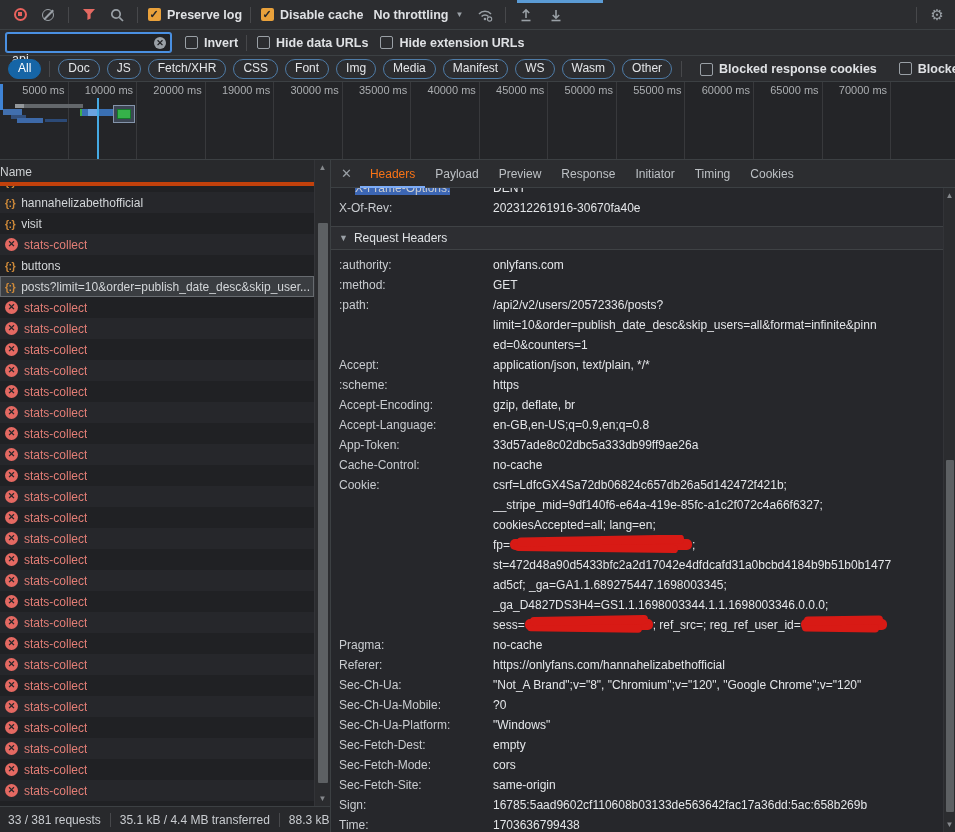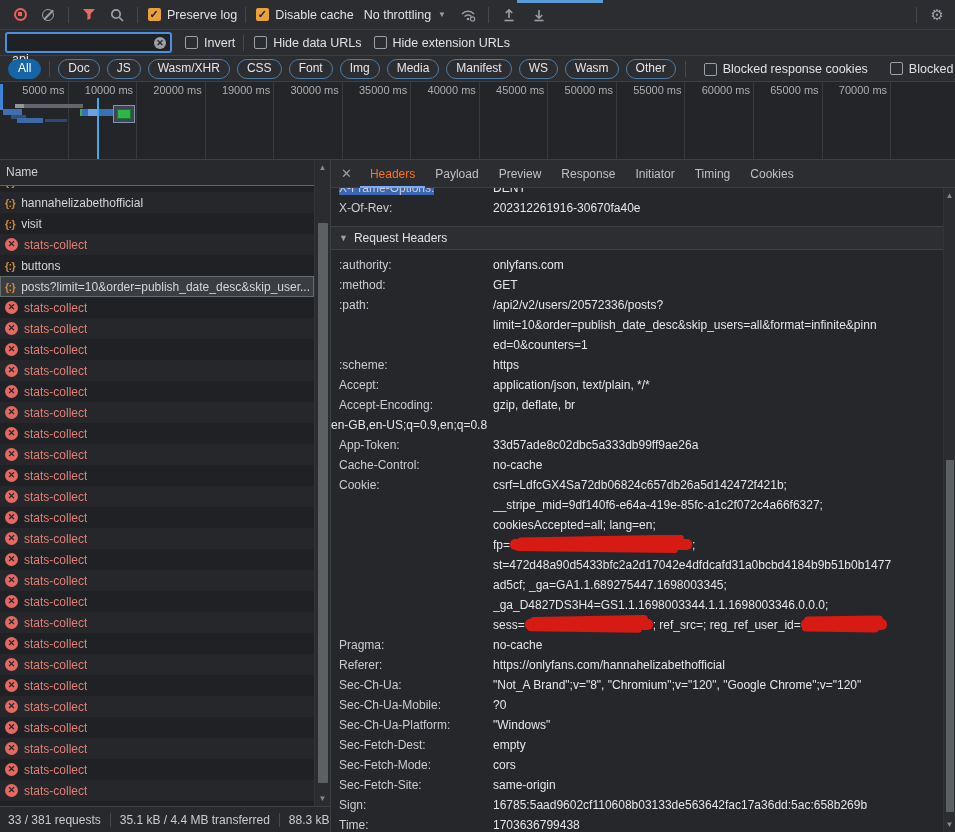--- a/index.html
+++ b/index.html
@@ -8,21 +8,21 @@
     position:relative; width:955px; height:832px; overflow:hidden;
     background:#202124; color:#e8eaed;
     font-family:"Liberation Sans", sans-serif; font-size:12px;
   }
   
   .tb { display:flex; align-items:center; background:#2c2d30; border-bottom:1px solid #3c4043; }
   .tb1 { height:30px; padding:0 6px 0 8px; }
   .tb2 { height:26px; padding:0 4px; }
   .tb3 { height:26px; padding:0 4px 0 8px; }
   .sep { width:1px; height:16px; background:#47484b; margin:0 8px; flex:none; }
-  .lbl { color:#dfe1e4; font-size:12.5px; margin-left:6px; white-space:nowrap; }
+  .lbl { color:#dfe1e4; font-size:12.5px; margin-left:6px; white-space:nowrap;font-weight:bold; }
   .top-strip { position:absolute; left:517px; top:0; width:86px; height:3px; background:#5b9bd5; z-index:5; }
   
   .ibtn { display:flex; align-items:center; justify-content:center; width:24px; height:24px; flex:none; cursor:pointer; }
   .rec-outer { width:13px; height:13px; border:2.5px solid #e8625d; border-radius:50%; position:relative; }
   .rec-outer::after { content:""; position:absolute; left:2px; top:2px; width:4px; height:4px; background:#e8625d; }
   .clear-circ { width:12px; height:12px; border:1.5px solid #9aa0a6; border-radius:50%; position:relative; }
   .clear-circ::after { content:""; position:absolute; left:-1px; top:4.5px; width:13px; height:1.5px; background:#9aa0a6; transform:rotate(-45deg); }
   .gear { font-size:15px; color:#9aa0a6; line-height:1; }
   .xclose { font-size:13px; color:#9aa0a6; }
   .drop-arrow { display:inline-block; margin-left:7px; font-size:8px; color:#9aa0a6; }
@@ -45,21 +45,21 @@
   .overview { position:relative; height:78px; background:#242528; border-bottom:1px solid #3c4043; overflow:hidden; }
   .ov-grid { display:flex; height:100%; }
   .ov-cell { width:68.55px; flex:none; border-right:1px solid #38393c; font-size:11px; color:#abaeb1;
     text-align:right; padding:2px 3px 0 0; }
   .ovbar { position:absolute; }
   
   .main { display:flex; height:672px; }
   .left { width:330px; flex:none; display:flex; flex-direction:column; }
   .left-body { display:flex; flex:1; min-height:0; }
   .list-col { width:314px; flex:none; display:flex; flex-direction:column; }
-  .list-head { height:26px; line-height:25px; padding-left:6px; background:#28292c; border-bottom:1px solid #c2410c;
+  .list-head { height:26px; line-height:25px; background:#28292c; border-bottom:4px solid #c2410c;
     color:#cdd0d3; flex:none; }
   .rows { flex:1; overflow:hidden; }
   .req-row { height:21px; display:flex; align-items:center; padding-left:5px; gap:6px; white-space:nowrap; cursor:pointer; }
   .req-row:nth-child(odd) { background:#202124; }
   .req-row:nth-child(even) { background:#26272b; }
   .req-row .nm { color:#d3d6d9; overflow:hidden; text-overflow:ellipsis; }
   .req-row.err .nm { color:#e37e76; }
   .req-row.sel { background:#3a3d41; outline:1px solid #676b70; outline-offset:-1px; }
   .ico-json { color:#d08b3a; font-weight:bold; font-size:10.5px; letter-spacing:-0.5px; flex:none; }
   .ico-err { width:13px; height:13px; border-radius:50%; background:#e46962; color:#26272a; font-size:9px; font-weight:bold;
@@ -79,21 +79,21 @@
   .detail { flex:1; min-height:0; overflow:hidden; background:#26272b; position:relative; display:flex; }
   .dcontent { flex:1; min-width:0; overflow:hidden; }
   .hrow { display:flex; line-height:20px; }
   .hname { width:162px; flex:none; padding-left:8px; color:#c9ccd0; white-space:nowrap; }
   .hval { flex:1; color:#e4e6e9; padding-right:8px; white-space:nowrap; overflow:hidden; }
   .hval .vline { height:20px; overflow:hidden; }
   .sechead { height:24px; display:flex; align-items:center; gap:6px; background:#2d2e32;
     border-top:1px solid #3f4245; border-bottom:1px solid #3f4245; padding-left:8px; color:#dfe2e5; margin-top:8px; cursor:pointer; }
   .sechead .tri { font-size:9px; color:#9aa0a6; }
   .hpad { height:5px; }
-  .selhl { background:#3c66b4; }
+  .selhl { background:#3c66b4;margin-left:16px; }
   .redact { display:inline-block; height:11px; background:#d81a15; border-radius:5px; vertical-align:-1px; position:relative; }
   .redact::after { content:""; position:absolute; left:4%; top:-3px; width:92%; height:9px; background:#d81a15; border-radius:4px; transform:rotate(-1deg); }
   .redact::before { content:""; position:absolute; left:2%; bottom:-2px; width:90%; height:8px; background:#d81a15; border-radius:4px; transform:rotate(0.8deg); }
   svg { display:block; }
 </style>
 </head>
 <body>
 
 <div class="devtools">
   <div class="top-strip"></div>
@@ -178,21 +178,21 @@
       <span class="lbl">Hide extension URLs</span>
     </div>
   </div>
 
   <div class="tb tb3">
     <div style="display:flex;align-items:center;">
         <span class="pill active">All</span>
         <span class="sep" style="margin: 0px 8px 0px 1px;"></span>
         <span class="pill">Doc</span>
         <span class="pill">JS</span>
-        <span class="pill">Wasm/XHR</span>
+        <span class="pill">Fetch/XHR</span>
         <span class="pill">CSS</span>
         <span class="pill">Font</span>
         <span class="pill">Img</span>
         <span class="pill">Media</span>
         <span class="pill">Manifest</span>
         <span class="pill">WS</span>
         <span class="pill">Wasm</span>
         <span class="pill">Other</span>
       </div>
     <div class="sep" style="margin:0 10px 0 2px"></div>
@@ -429,38 +429,39 @@
             </div>
             <div class="hrow">
               <div class="hname">:path:</div>
               <div class="hval">
                 <div class="vline">/api2/v2/users/20572336/posts?</div>
                 <div class="vline">limit=10&amp;order=publish_date_desc&amp;skip_users=all&amp;format=infinite&amp;pinn</div>
                 <div class="vline">ed=0&amp;counters=1</div>
               </div>
             </div>
             <div class="hrow">
+              <div class="hname">Accept:</div>
+              <div class="hval">
+                <div class="vline">application/json, text/plain, */*</div>
+              </div>
+            </div>
+            <div class="hrow">
               <div class="hname">:scheme:</div>
               <div class="hval">
                 <div class="vline">https</div>
               </div>
             </div>
             <div class="hrow">
-              <div class="hname">Accept:</div>
-              <div class="hval">
-                <div class="vline">application/json, text/plain, */*</div>
-              </div>
-            </div>
-            <div class="hrow">
               <div class="hname">Accept-Encoding:</div>
               <div class="hval">
                 <div class="vline">gzip, deflate, br</div>
               </div>
             </div>
             <div class="hrow">
+              <div class="hname">Accept-Language:</div>
               <div class="hval">
                 <div class="vline">en-GB,en-US;q=0.9,en;q=0.8</div>
               </div>
             </div>
             <div class="hrow">
               <div class="hname">App-Token:</div>
               <div class="hval">
                 <div class="vline">33d57ade8c02dbc5a333db99ff9ae26a</div>
               </div>
             </div>

